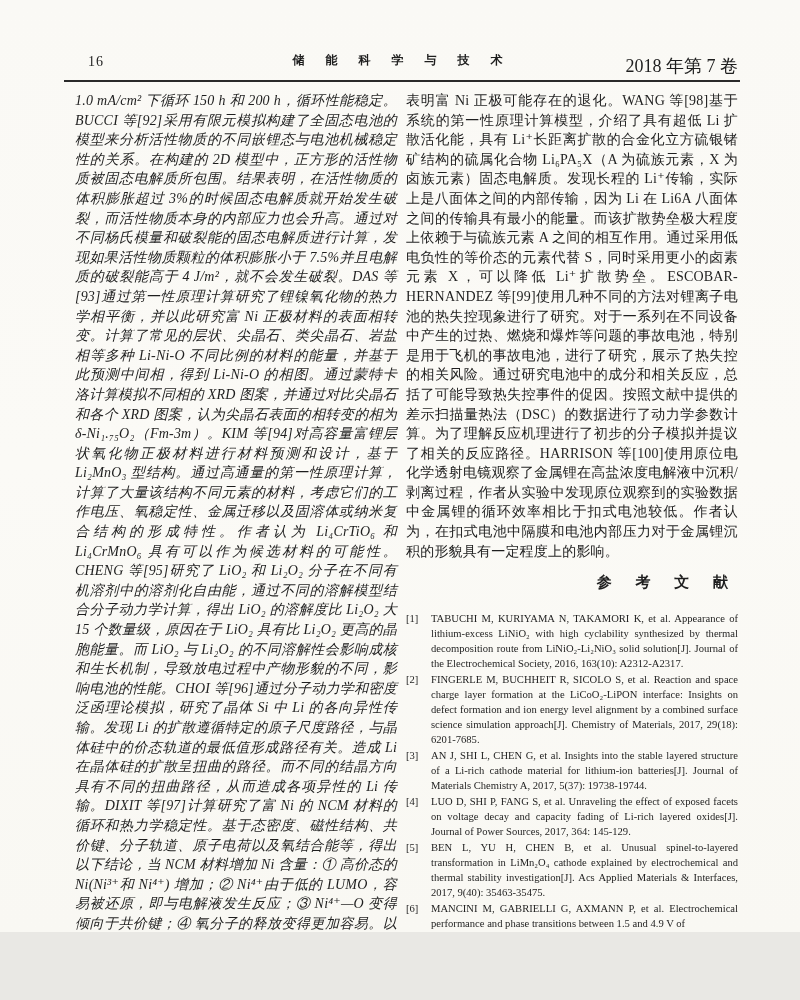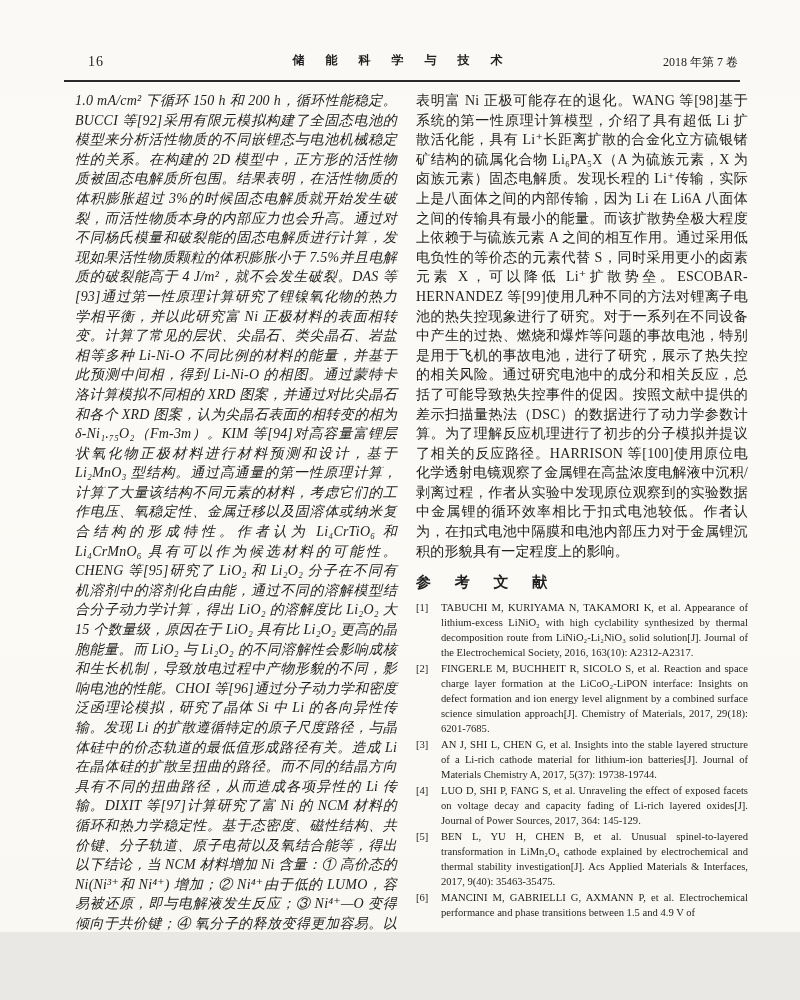--- a/index.html
+++ b/index.html
@@ -40,48 +40,48 @@
     top: 0;
     text-align: center;
     font-size: 12px;
     font-weight: bold;
     letter-spacing: 9px;
   }
   .issue {
     position: absolute;
     right: 0;
     top: 2px;
-    font-size: 12px;
+    font-size: 18px;
   }
   .header-rule {
     position: absolute;
     left: 64px;
     right: 60px;
     top: 80px;
     height: 2px;
     background: #2a2a2a;
   }
   
   .column {
     position: absolute;
     top: 91px;
     font-size: 14px;
     line-height: 19.6px;
     text-align: justify;
     letter-spacing: 0.2px;
   }
   .col-left  { left: 75px;  width: 322px; font-style: italic; }
-  .col-right { left: 416px; width: 332px; }
+  .col-right { left: 406px; width: 332px; }
   
   .ref-heading {
     font-size: 15px;
     font-weight: bold;
-    text-align: left;
+    text-align: right;
     letter-spacing: 10px;
-    margin: 11px 0 8px 0;
+    margin: 11px 0 19px 0;
     line-height: 20px;
   }
   .ref-list {
     font-size: 10.6px;
     line-height: 15px;
     text-align: justify;
     letter-spacing: 0;
   }
   .ref-item {
     display: flex;

